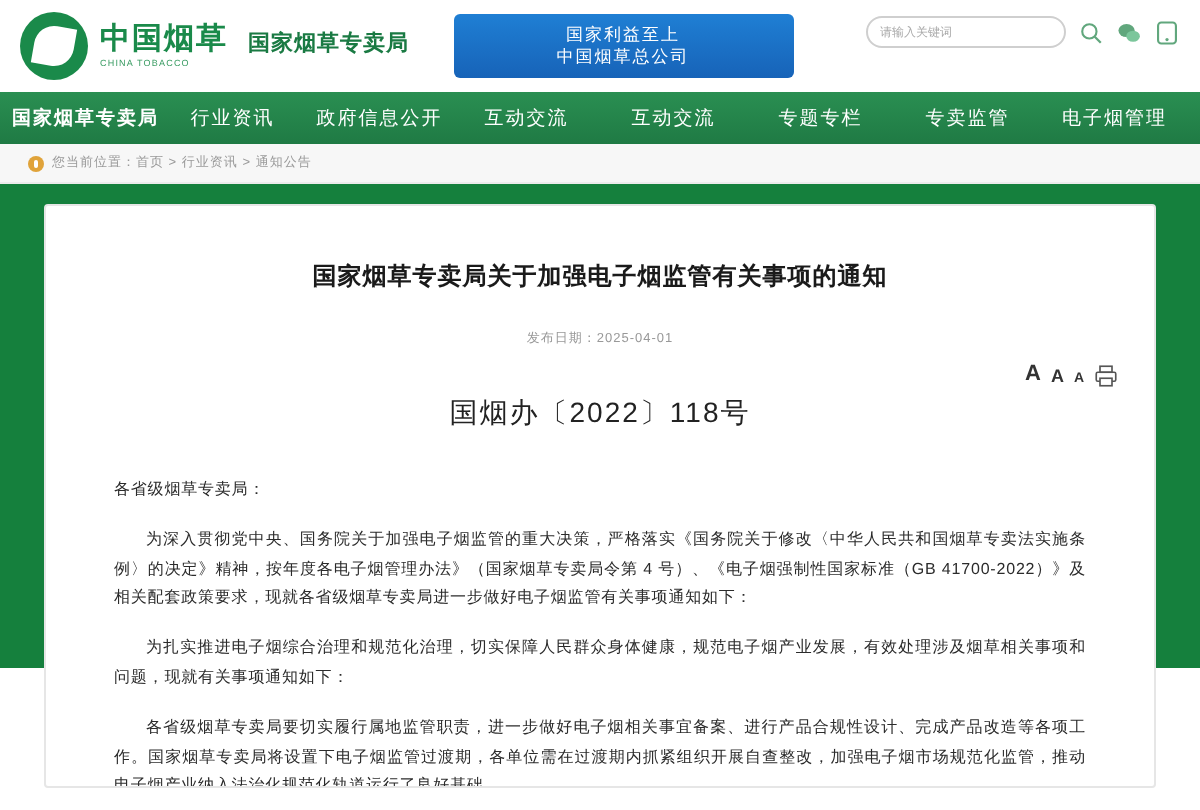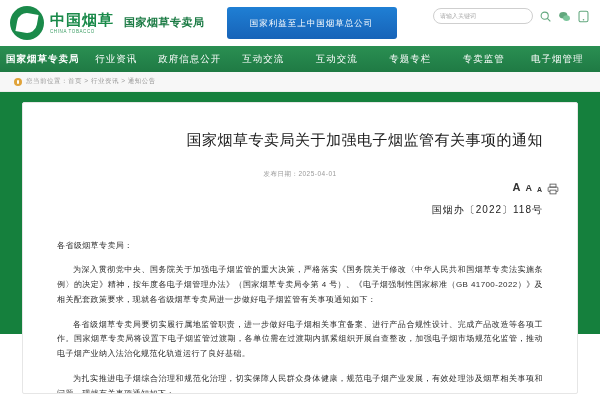--- a/index.html
+++ b/index.html
@@ -48,21 +48,21 @@
   .org-names div {
     font-size: 11px; color: #1a7a43; font-weight: bold; letter-spacing: 0.5px;
   }
 
   .banner {
     margin-left: 22px;
     width: 170px; height: 32px;
     background: linear-gradient(to bottom, #1f7fd4, #1763b8);
     border-radius: 3px;
     color: #fff;
-    display: flex; flex-direction: row;
+    display: flex; flex-direction: column;
     align-items: center; justify-content: center;
     line-height: 1.25;
   }
   .banner div { font-size: 8.5px; letter-spacing: 1px; }
 
   .search-area {
     position: absolute; right: 10px; top: 8px;
     display: flex; align-items: center; gap: 6px;
   }
   .search-box {
@@ -119,23 +119,23 @@
     margin: 10px 22px 0 22px;
     background: #fff;
     border: 1px solid #e6e6e6;
     border-radius: 2px;
     height: 292px;
     position: relative;
     padding: 26px 34px 0 34px;
     overflow: hidden;
   }
   .art-title {
-    text-align: right;
-    font-size: 15px;
-    font-weight: normal;
+    text-align: center;
+    font-size: 12px;
+    font-weight: bold;
     color: #1a1a1a;
     letter-spacing: .5px;
     line-height: 1.5;
   }
   .art-meta {
     margin-top: 18px;
     text-align: center;
     font-size: 6.5px;
     color: #999;
     letter-spacing: .5px;
@@ -145,22 +145,22 @@
     display: flex; align-items: flex-end; gap: 5px;
   }
   .tool-A { color: #333; font-weight: bold; }
   .t1 { font-size: 11px; }
   .t2 { font-size: 9px; }
   .t3 { font-size: 7px; }
   .printer { width: 12px; height: 12px; }
 
   .doc-no {
     margin-top: 24px;
-    text-align: right;
-    font-size: 10px;
+    text-align: center;
+    font-size: 14px;
     color: #222;
     letter-spacing: 1px;
   }
   .body-text {
     margin-top: 22px;
     font-size: 8px;
     color: #2b2b2b;
     line-height: 1.85;
     letter-spacing: .4px;
     text-align: justify;
@@ -252,18 +252,18 @@
             <rect x="4" y="9.5" width="8" height="5" fill="#fff" stroke="#555" stroke-width="1.1"></rect>
           </svg>
       </span>
     </div>
 
     <div class="doc-no">国烟办〔2022〕118号</div>
 
     <div class="body-text">
       <p>各省级烟草专卖局：</p>
       <p class="indent">为深入贯彻党中央、国务院关于加强电子烟监管的重大决策，严格落实《国务院关于修改〈中华人民共和国烟草专卖法实施条例〉的决定》精神，按年度各电子烟管理办法》（国家烟草专卖局令第 4 号）、《电子烟强制性国家标准（GB 41700-2022）》及相关配套政策要求，现就各省级烟草专卖局进一步做好电子烟监管有关事项通知如下：</p>
+      <p class="indent">为扎实推进电子烟综合治理和规范化治理，切实保障人民群众身体健康，规范电子烟产业发展，有效处理涉及烟草相关事项和问题，现就有关事项通知如下：</p>
       <p class="indent">各省级烟草专卖局要切实履行属地监管职责，进一步做好电子烟相关事宜备案、进行产品合规性设计、完成产品改造等各项工作。国家烟草专卖局将设置下电子烟监管过渡期，各单位需在过渡期内抓紧组织开展自查整改，加强电子烟市场规范化监管，推动电子烟产业纳入法治化规范化轨道运行了良好基础。</p>
-      <p class="indent">为扎实推进电子烟综合治理和规范化治理，切实保障人民群众身体健康，规范电子烟产业发展，有效处理涉及烟草相关事项和问题，现就有关事项通知如下：</p>
     </div>
   </div>
 
 </div>
 
 </body></html>

